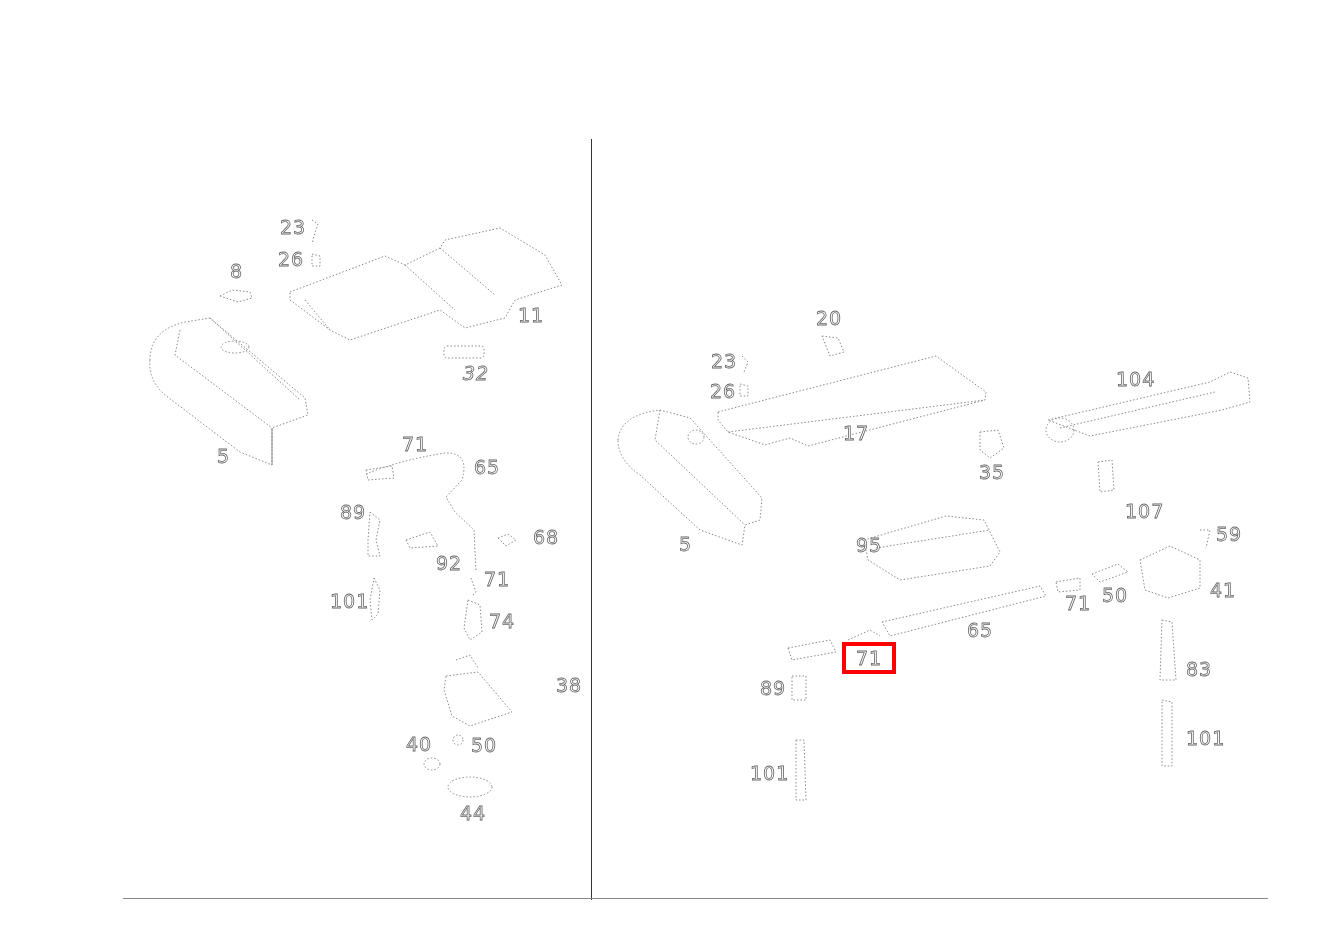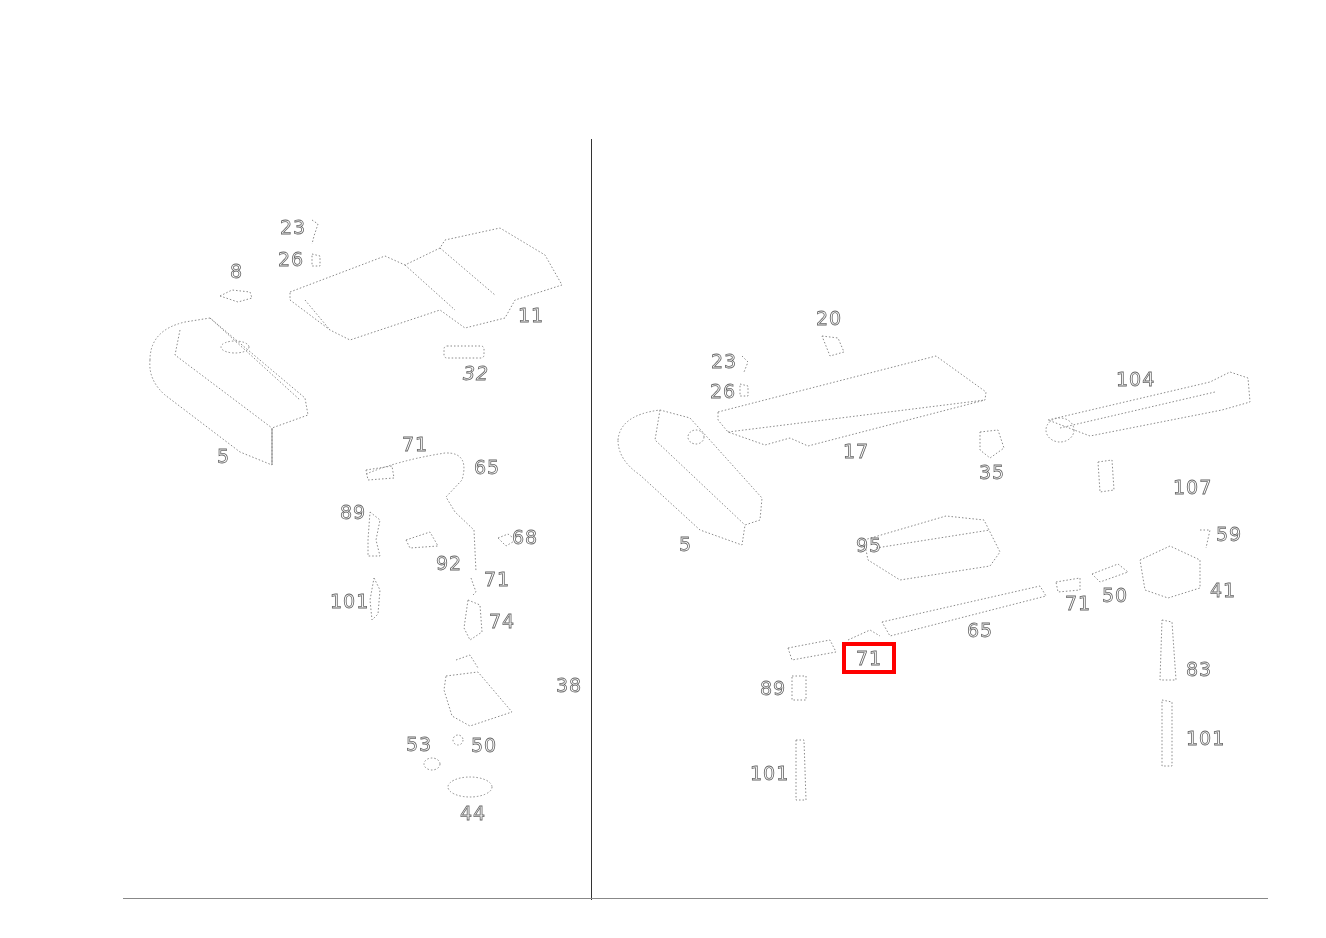--- a/index.html
+++ b/index.html
@@ -115,38 +115,38 @@
   <div id="callouts-left">
       <div class="label" style="left: 280px; top: 218px;">23</div>
       <div class="label" style="left: 278px; top: 250px;">26</div>
       <div class="label" style="left: 230px; top: 262px;">8</div>
       <div class="label" style="left: 518px; top: 306px;">11</div>
       <div class="label" style="left: 463px; top: 364px; font-style: italic;">32</div>
       <div class="label" style="left: 217px; top: 447px;">5</div>
       <div class="label" style="left: 402px; top: 435px;">71</div>
       <div class="label" style="left: 474px; top: 458px;">65</div>
       <div class="label" style="left: 340px; top: 503px;">89</div>
-      <div class="label" style="left: 512px; top: 528px;">68</div>
+      <div class="label" style="left: 533px; top: 528px;">68</div>
       <div class="label" style="left: 418px; top: 554px; margin-left: 18px;">92</div>
       <div class="label" style="left: 484px; top: 570px;">71</div>
       <div class="label" style="left: 330px; top: 592px;">101</div>
       <div class="label" style="left: 489px; top: 612px;">74</div>
       <div class="label" style="left: 513px; top: 676px; margin-left: 43px;">38</div>
-      <div class="label" style="left: 406px; top: 735px;">53</div>
+      <div class="label" style="left: 406px; top: 735px;">40</div>
       <div class="label" style="left: 471px; top: 736px;">50</div>
       <div class="label" style="left: 460px; top: 804px;">44</div>
     </div>
   <div id="callouts-right">
       <div class="label" style="left: 816px; top: 309px;">20</div>
       <div class="label" style="left: 711px; top: 352px;">23</div>
       <div class="label" style="left: 1116px; top: 370px;">104</div>
       <div class="label" style="left: 710px; top: 382px;">26</div>
-      <div class="label" style="left: 843px; top: 442px;">17</div>
+      <div class="label" style="left: 843px; top: 424px;">17</div>
       <div class="label" style="left: 979px; top: 463px;">35</div>
-      <div class="label" style="left: 1125px; top: 478px; margin-left: 48px;">107</div>
+      <div class="label" style="left: 1125px; top: 502px;">107</div>
       <div class="label" style="left: 1216px; top: 525px;">59</div>
       <div class="label" style="left: 679px; top: 535px;">5</div>
       <div class="label" style="left: 856px; top: 536px; text-align: right;">95</div>
       <div class="label" style="left: 1210px; top: 581px;">41</div>
       <div class="label" style="left: 1102px; top: 586px;">50</div>
       <div class="label" style="left: 1065px; top: 594px;">71</div>
       <div class="label" style="left: 967px; top: 621px;">65</div>
       <div class="label" style="left: 856px; top: 649px;">71</div>
       <div class="label" style="left: 1186px; top: 660px;">83</div>
       <div class="label" style="left: 760px; top: 679px;">89</div>

